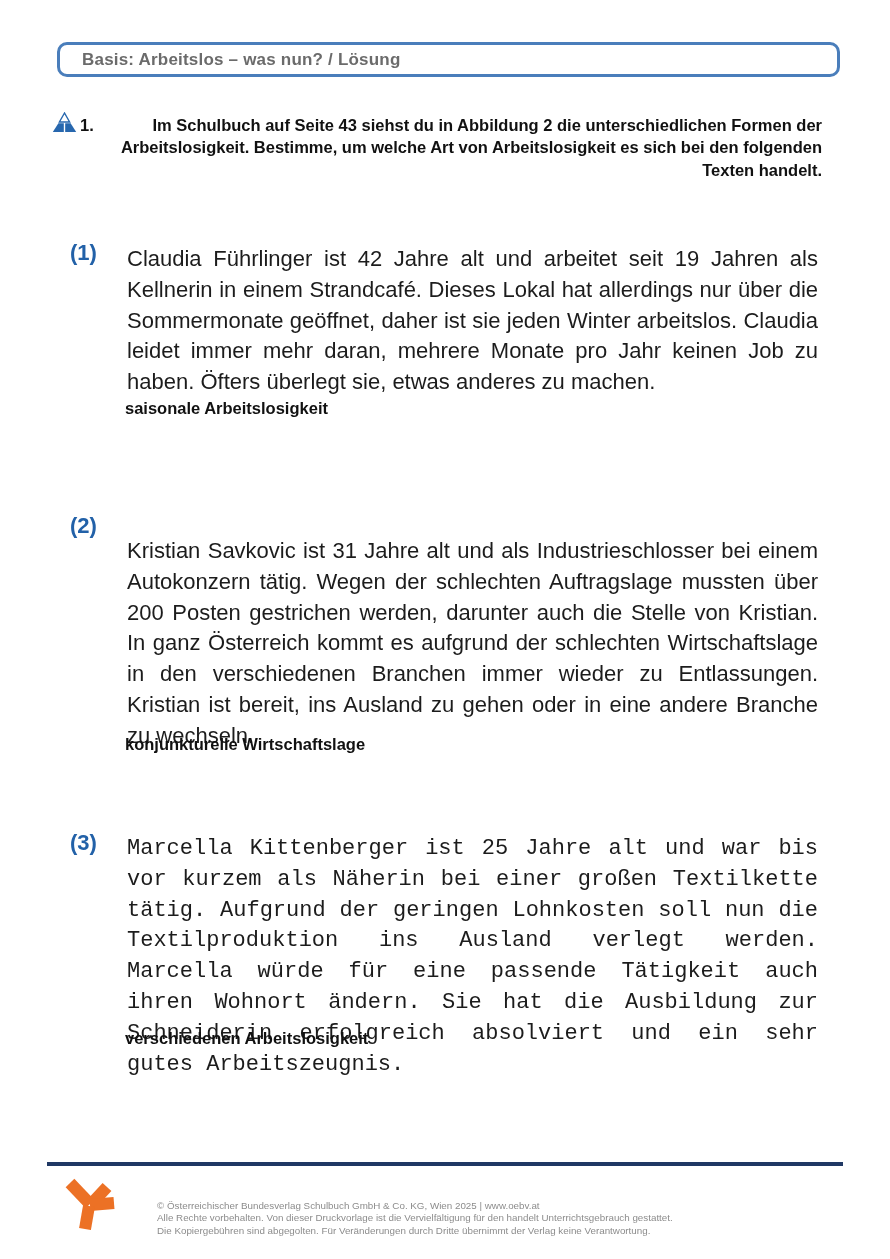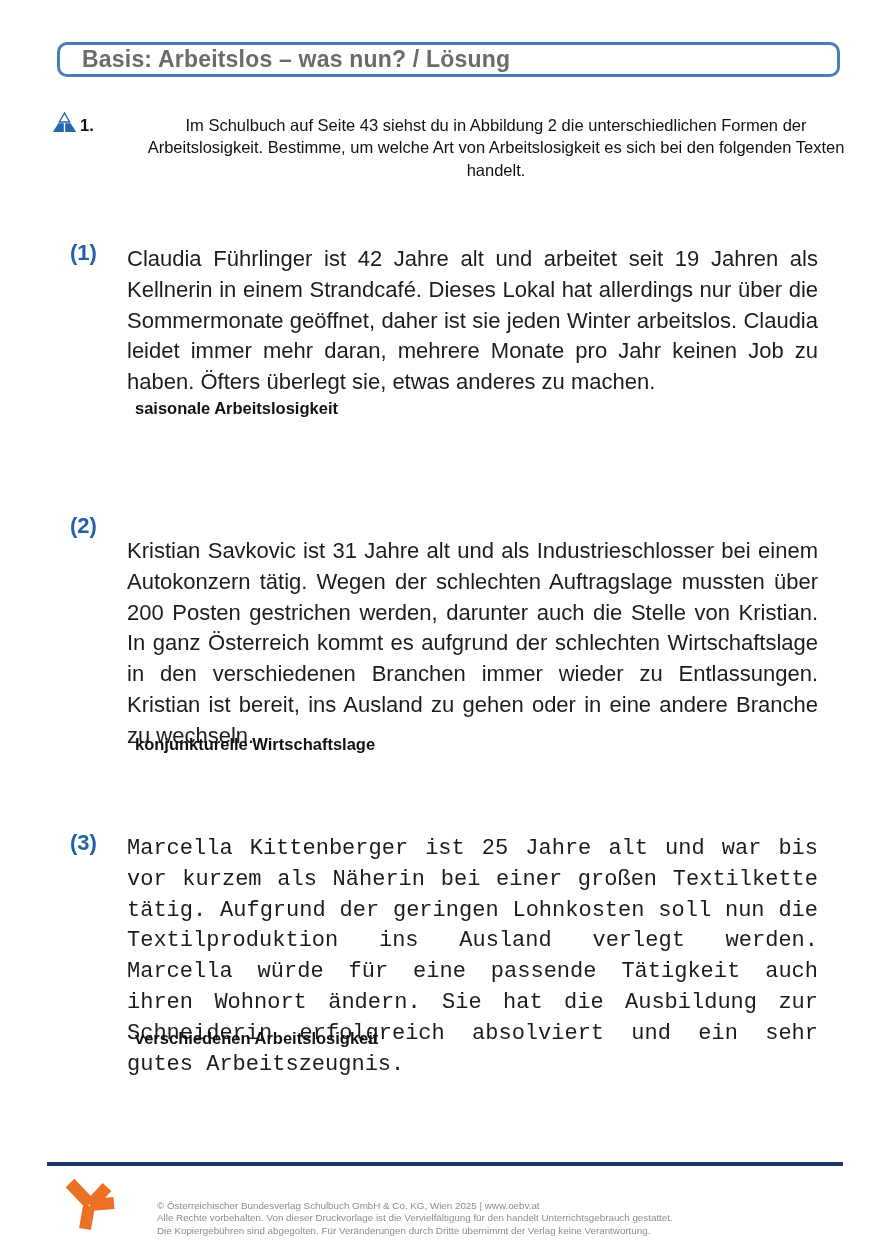--- a/index.html
+++ b/index.html
@@ -6,39 +6,39 @@
   html,body { background:#ffffff; }
   .page {
     position:relative; width:890px; height:1259px; background:#ffffff;
     font-family:"Liberation Sans", sans-serif; overflow:hidden;
   }
   .title-box {
     position:absolute; left:57px; top:42px; width:783px; height:35px;
     border:3px solid #4a7ebb; border-radius:10px;
     display:flex; align-items:center; padding-left:22px;
   }
-  .title-text { font-size:23px; font-weight:bold; color:#6b6b6b; letter-spacing:.2px; }
+  .title-text { font-size:17px; font-weight:bold; color:#6b6b6b; letter-spacing:.2px; }
 
   .task-icon { position:absolute; left:52px; top:112px; width:25px; height:21px; }
   .task-number { position:absolute; left:80px; top:114px; font-size:16.5px; font-weight:bold; color:#111; line-height:22.3px; }
   .task-text {
     position:absolute; left:106px; top:114px; width:716px;
-    font-size:16.5px; font-weight:normal; color:#111; line-height:22.3px; text-align:center;margin-left:32px;
+    font-size:16.5px; font-weight:bold; color:#111; line-height:22.3px; text-align:right;
   }
 
   .case-marker { position:absolute; left:70px; font-size:22px; font-weight:bold; color:#2261a8; }
   .marker-1 { top:240px; } .marker-2 { top:513px; } .marker-3 { top:830px; }
 
   .case-text {
     position:absolute; left:127px; width:691px;
     font-size:22px; color:#1c1c1c; line-height:30.8px; text-align:justify;
   }
   .text-1 { top:244px; } .text-2 { top:536px; } .text-3 { top:834px;font-family:Liberation Mono, monospace; }
 
-  .answer { position:absolute; left:135px; font-size:16.5px; font-weight:bold; color:#111; }
+  .answer { position:absolute; left:125px; font-size:16.5px; font-weight:bold; color:#111; }
   .answer-1 { top:399px; } .answer-2 { top:735px; } .answer-3 { top:1029px; }
 
   .footer-rule { position:absolute; left:47px; top:1162px; width:796px; height:4px; background:#203864; }
   .logo { position:absolute; left:63px; top:1176px; width:52px; height:54px; }
   .footer-text {
     position:absolute; left:157px; top:1183px; width:660px;
     font-size:9.8px; line-height:12.3px; color:#8c8c8c; white-space:nowrap;margin-top:17px;
   }
 </style>
 </head>

